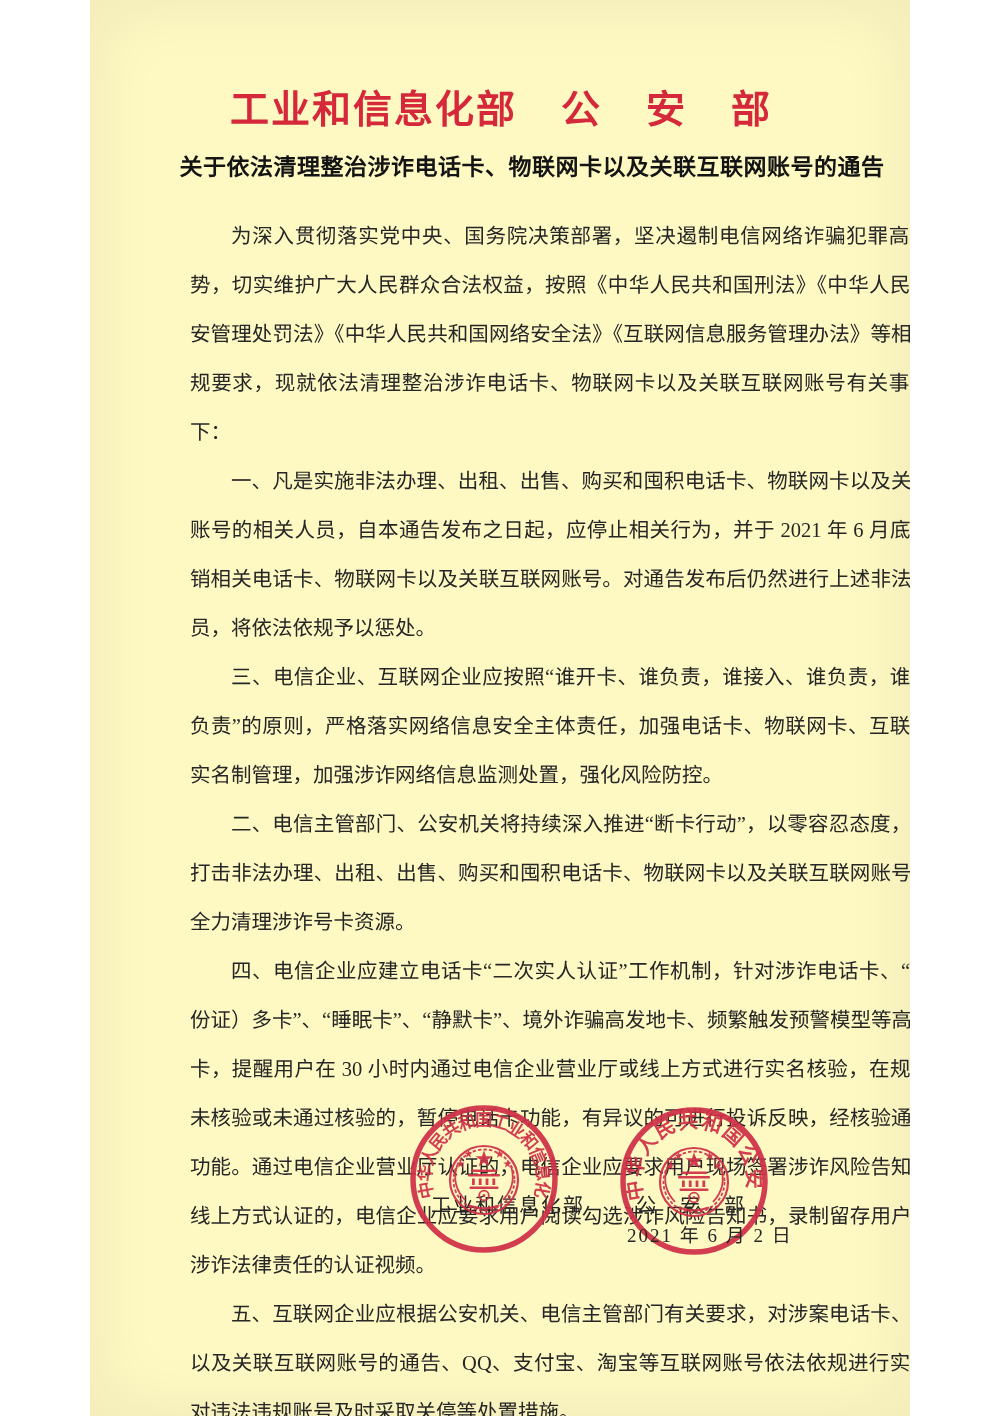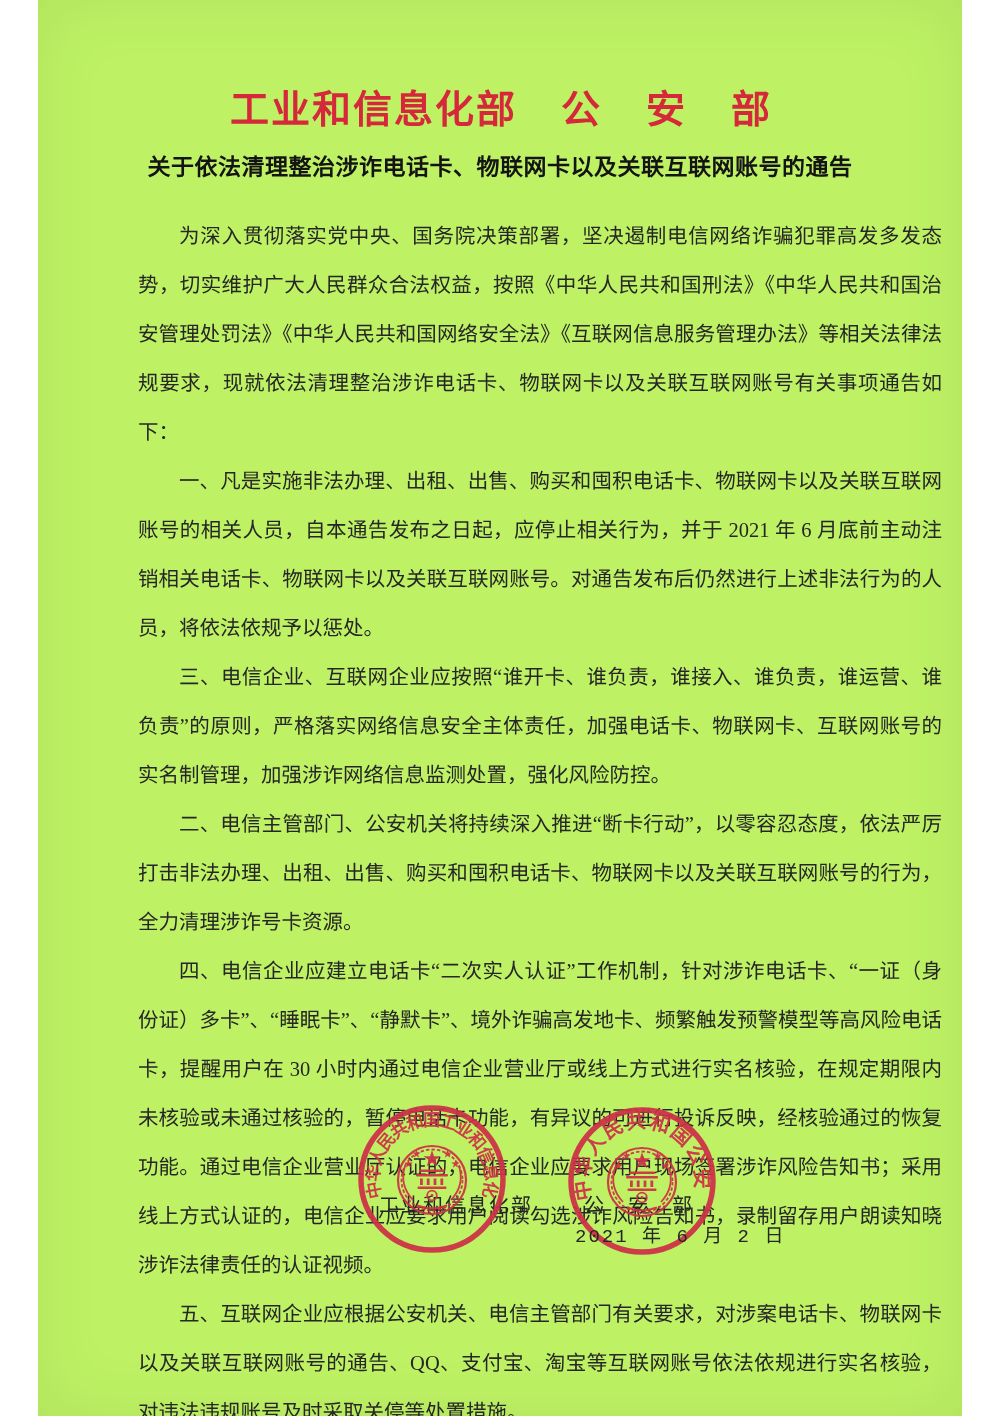--- a/index.html
+++ b/index.html
@@ -1,39 +1,40 @@
 <!DOCTYPE html>
 <html lang="zh-CN"><head>
 <meta charset="utf-8">
 <style>
   html,body{margin:0;padding:0;background:#ffffff;}
   .page{
     position:relative;
-    width:924px;height:1416px;
+    width:820px;height:1416px;
     margin:0 auto;
-    background:#bef264;
+    background:#fef9c3;
     box-shadow:inset 0 0 70px rgba(0,0,0,0.07);
     overflow:hidden;
     font-family:"Liberation Serif","DejaVu Serif",serif;
     color:#2b2b2b;
   }
   
   .red-header{
     position:absolute;top:88px;left:0;width:100%;
     display:flex;justify-content:center;align-items:baseline;gap:44px;
     color:#d5293b;font-weight:bold;font-size:39px;line-height:44px;
     white-space:nowrap;
   }
   .ministry-left{letter-spacing:2px;}
   .ministry-right{letter-spacing:46px;margin-right:-46px;}
   
   .doc-title{
     position:absolute;top:148px;left:0;width:100%;
     text-align:center;font-size:23px;font-weight:bold;color:#141414;
     letter-spacing:0.5px;
+    padding-left:32px;
   }
   
   .body-text{
     position:absolute;top:212px;left:100px;width:804px;
     font-size:20.5px;line-height:49px;color:#262626;
   }
   .body-text p{
     margin:0;text-indent:2em;
     text-align:justify;text-justify:inter-ideograph;
   }
@@ -41,21 +42,21 @@
   .seal{position:absolute;z-index:2;opacity:0.93;}
   .seal-left{left:318px;top:1103px;}
   .seal-right{left:528px;top:1105px;}
   .signature{
     position:absolute;z-index:1;color:#262626;white-space:nowrap;
   }
   .sig-left{left:341px;top:1189px;font-size:20px;letter-spacing:2px;}
   .sig-right{left:546px;top:1189px;font-size:20px;letter-spacing:24px;}
   .seal-date{
     position:absolute;z-index:3;left:537px;top:1220px;
-    font-size:19px;letter-spacing:2px;color:#262626;white-space:nowrap;font-family:Liberation Mono, monospace;
+    font-size:19px;letter-spacing:2px;color:#262626;white-space:nowrap;
   }
   .seal text{font-family:"Liberation Serif","DejaVu Serif",serif;}
 </style>
 </head>
 <body>
 
 <div class="page">
 
   <div class="red-header">
     <span class="ministry-left">工业和信息化部</span>

